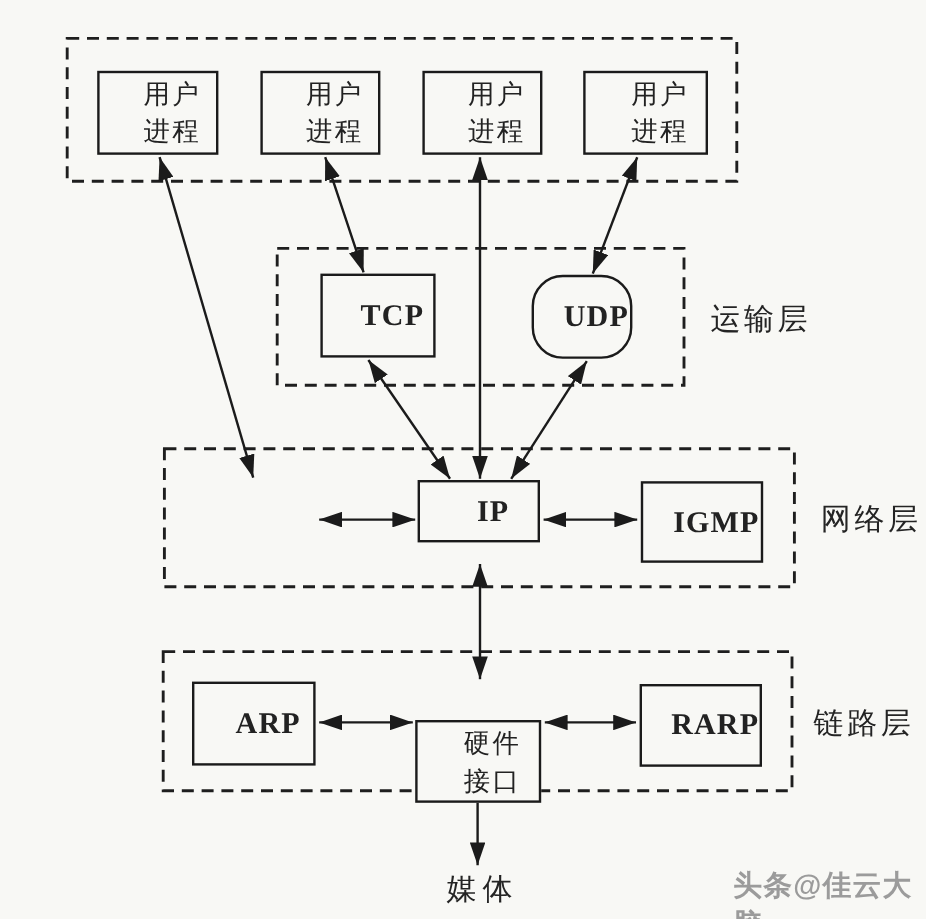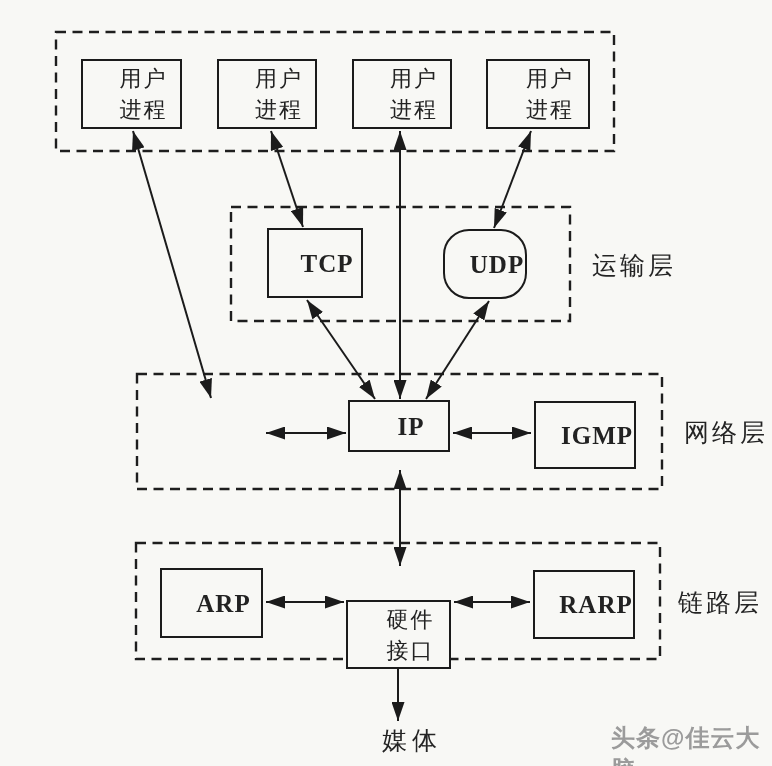--- a/index.html
+++ b/index.html
@@ -62,21 +62,21 @@
     font-size: 25px;
     letter-spacing: 3px;
     color: #242424;
     white-space: nowrap;
   }
   .media-label {
     position: absolute;
     left: 372px;
     top: 724px;
     width: 80px;
-    text-align: center;
+    text-align: left;
     font-size: 25px;
     letter-spacing: 5px;
     color: #242424;
   }
   .watermark {
     position: absolute;
     left: 611px;
     top: 722px;
     font-size: 24px;
     font-weight: 700;

